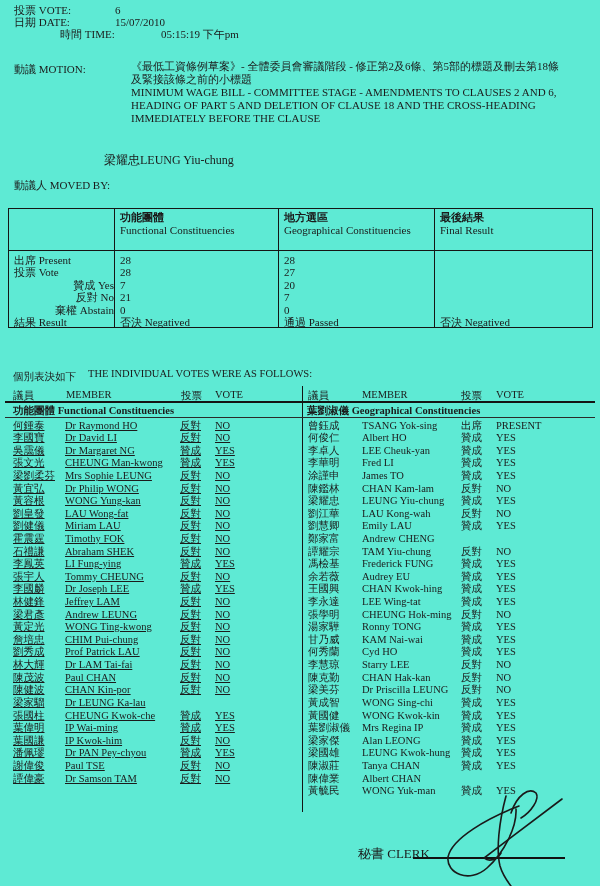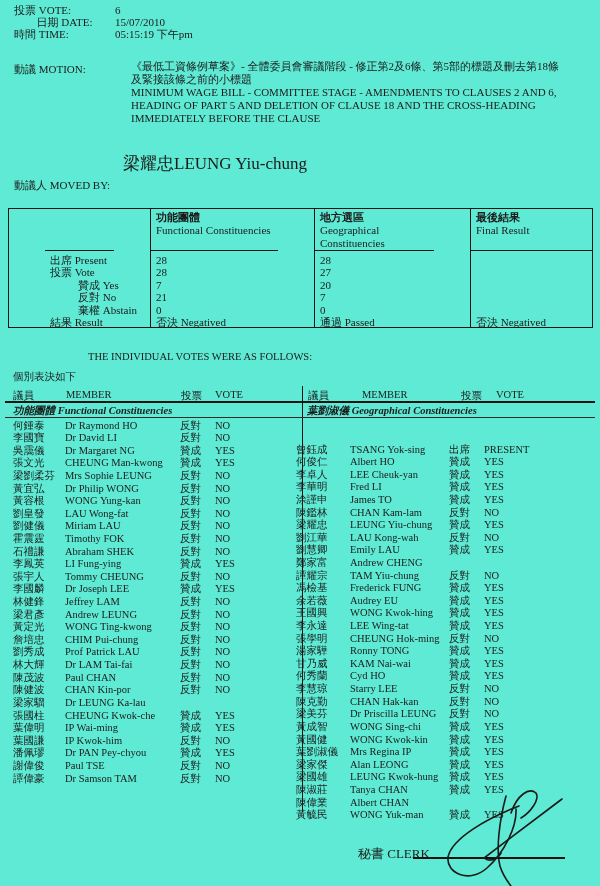--- a/index.html
+++ b/index.html
@@ -11,66 +11,66 @@
     font-family:"Liberation Serif","DejaVu Serif",serif;
     overflow:hidden;
   }
   
   .meta-row{position:absolute;left:14px;font-size:11px;line-height:12px;white-space:nowrap;}
   .meta-row .lbl{display:inline-block;width:101px;}
   
   .motion-label{position:absolute;left:14px;top:62px;font-size:11px;white-space:nowrap;}
   .motion-lines{position:absolute;left:131px;top:60px;width:478px;font-size:11px;line-height:13px;}
   .movedby-label{position:absolute;left:14px;top:152px;font-size:11px;white-space:nowrap;margin-top:26px;}
-  .movedby-value{position:absolute;left:123px;top:152px;font-size:17px;white-space:nowrap;}
+  .movedby-value{position:absolute;left:104px;top:152px;font-size:12px;white-space:nowrap;}
   
   .rtable{
     position:absolute;left:8px;top:208px;width:583px;height:118px;
     border:1.6px solid #151515;
     display:grid;grid-template-columns:105px 164px 156px 1fr;
     font-size:11px;
   }
-  .rcol{min-width:0;margin-left:36px;}
+  .rcol{min-width:0;}
   .rcol + .rcol{border-left:1.6px solid #151515;}
   .rhead{height:39px;border-bottom:1.6px solid #151515;padding:2px 2px 0 5px;line-height:13px;}
   .rhead .hz{font-weight:bold;}
   .rbody{padding:3px 0 0 5px;}
   .rline{height:12.4px;line-height:12.4px;white-space:nowrap;}
-  .rline.ind{padding-left:28px;}
+  .rline.ind{padding-left:28px;text-align:right;}
   
   .ivtitle-zh{position:absolute;left:13px;top:370px;font-size:10.5px;white-space:nowrap;}
-  .ivtitle-en{position:absolute;left:88px;top:351px;font-size:10.5px;white-space:nowrap;}
+  .ivtitle-en{position:absolute;left:88px;top:368px;font-size:10.5px;white-space:nowrap;}
   .lh{position:absolute;top:389px;font-size:10.5px;white-space:nowrap;}
   .thickline{position:absolute;left:5px;top:401px;width:590px;height:2.4px;background:#141414;}
   .thinline{position:absolute;left:5px;top:417px;width:590px;height:1px;background:#2a2a2a;}
   .vdivider{position:absolute;left:302px;top:386px;width:1.3px;height:426px;background:#141414;}
-  .subsec{position:absolute;top:404px;font-size:10.5px;font-weight:bold;white-space:nowrap;font-style:italic;}
+  .subsec{position:absolute;top:404px;font-size:10.5px;font-weight:bold;white-space:nowrap;}
   .mlist{position:absolute;top:419.5px;font-size:10.5px;}
-  .mlist.left{left:13px;width:286px;}
-  .mlist.right{left:296px;width:288px;margin-top:24px;}
+  .mlist.left{left:13px;width:286px;text-decoration:underline;}
+  .mlist.right{left:308px;width:288px;}
   .mrow{display:grid;height:12.62px;line-height:12.6px;white-space:nowrap;}
   .mlist.left  .mrow{grid-template-columns:52px 115px 35px auto;}
   .mlist.right .mrow{grid-template-columns:54px 99px 35px auto;}
   
   .clerk-label{position:absolute;left:358px;top:845px;font-size:13px;white-space:nowrap;}
   .clerk-line{position:absolute;left:413px;top:857px;width:152px;height:1.5px;background:#111;}
   .sig{position:absolute;left:430px;top:780px;pointer-events:none;}
 </style>
 </head>
 <body>
 
 <div class="page">
 
   <div class="meta-row" style="top:4px;">
     <span class="lbl">投票 VOTE:</span><span>6</span>
   </div>
-  <div class="meta-row" style="top:16px;text-align:center;">
+  <div class="meta-row" style="top:16px;">
     <span class="lbl">日期 DATE:</span><span>15/07/2010</span>
   </div>
-  <div class="meta-row" style="top:28px;">
+  <div class="meta-row" style="top:28px;margin-left:46px;">
     <span class="lbl">時間 TIME:</span><span>05:15:19 下午pm</span>
   </div>
 
   <div class="motion-label">動議 MOTION:</div>
   <div class="motion-lines">
 
   <div class="motion-line">《最低工資條例草案》- 全體委員會審議階段 - 修正第2及6條、第5部的標題及刪去第18條</div>
       <div class="motion-line">及緊接該條之前的小標題</div>
       <div class="motion-line">MINIMUM WAGE BILL - COMMITTEE STAGE - AMENDMENTS TO CLAUSES 2 AND 6,</div>
       <div class="motion-line">HEADING OF PART 5 AND DELETION OF CLAUSE 18 AND THE CROSS-HEADING</div>
@@ -454,21 +454,21 @@
 
       <div class="mrow">
         <span>余若薇</span>
         <span>Audrey EU</span>
         <span>贊成</span>
         <span>YES</span>
       </div>
 
       <div class="mrow">
         <span>王國興</span>
-        <span>WONG Kwok-hing</span>
+        <span>CHAN Kwok-hing</span>
         <span>贊成</span>
         <span>YES</span>
       </div>
 
       <div class="mrow">
         <span>李永達</span>
         <span>LEE Wing-tat</span>
         <span>贊成</span>
         <span>YES</span>
       </div>

